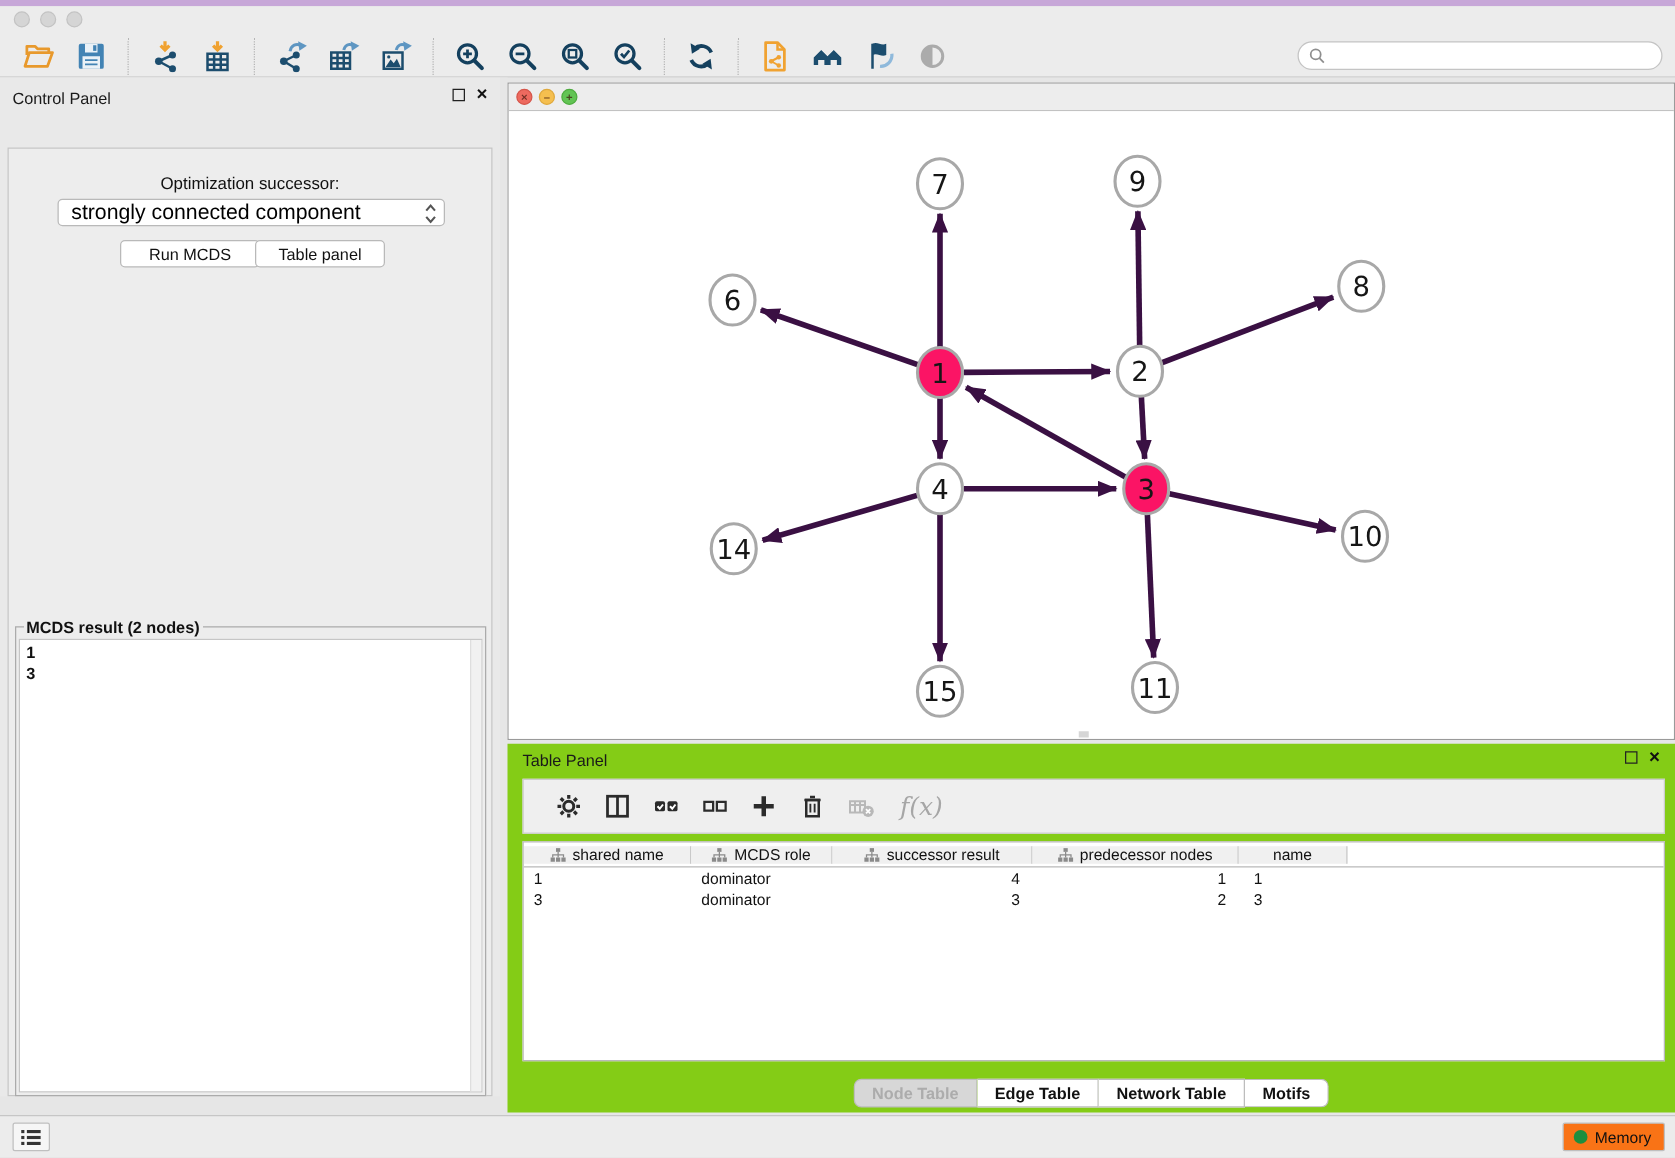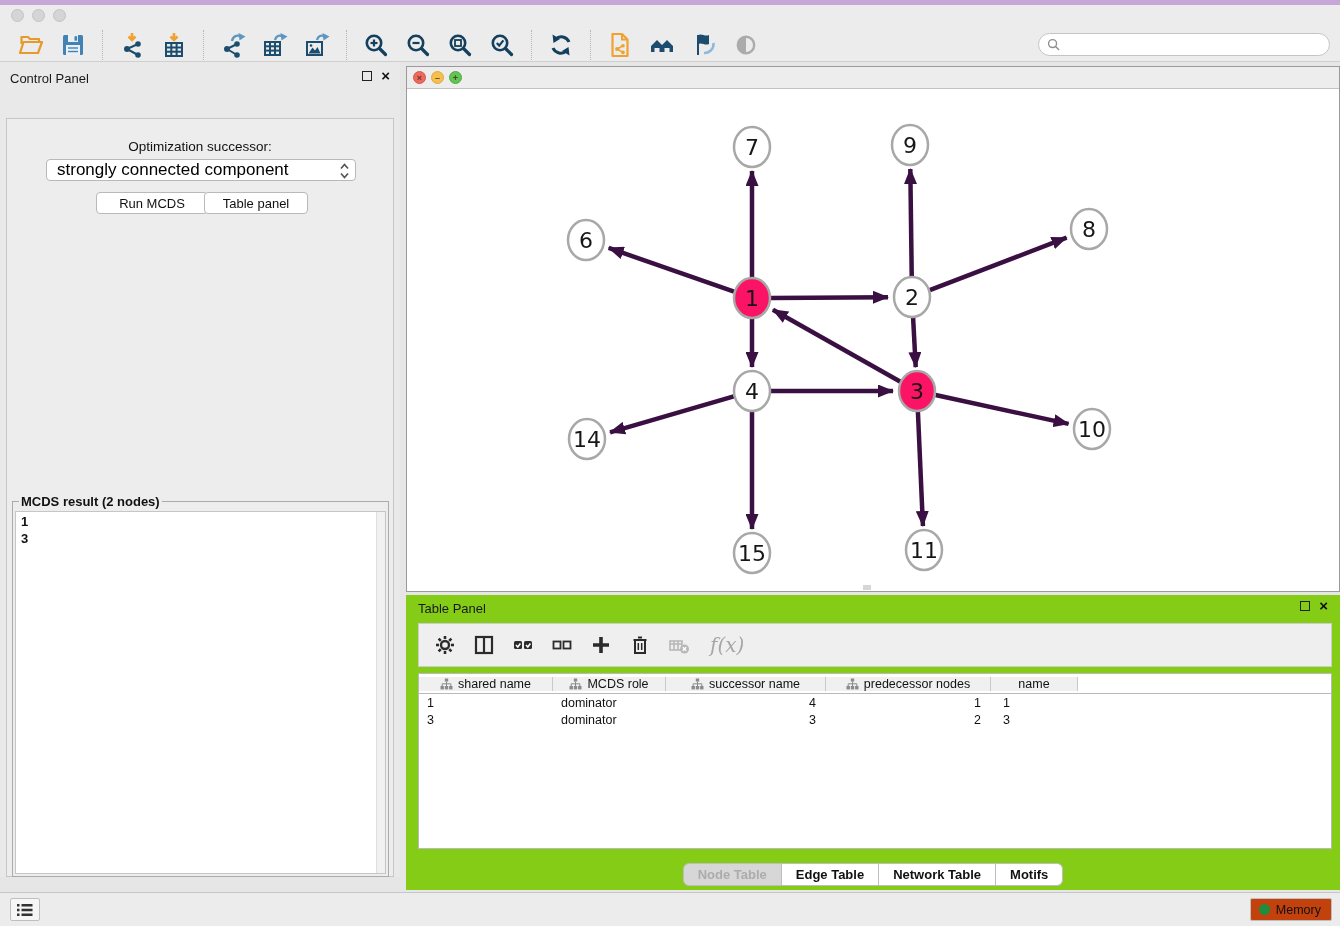--- a/index.html
+++ b/index.html
@@ -67,21 +67,21 @@
     display:flex; align-items:center; justify-content:center; color:rgba(60,20,10,.7); }
   .mac-red { background:#ED6A5F; border:1px solid #D5554A; }
   .mac-yellow { background:#F5BF4F; border:1px solid #DFA93D; }
   .mac-green { background:#62C454; border:1px solid #4EAC3F; }
   .net-canvas { position:relative; width:932px; height:502px; background:#fff; }
   .canvas-handle { position:absolute; left:456px; bottom:1px; width:8px; height:5px; background:#D6D6D6; }
 
   
   .table-panel { position:absolute; left:406px; top:595px; width:934px; height:295px; background:#84cc16; }
   .tp-toolbar { position:absolute; left:12px; top:28px; width:914px; height:44px; background:#EFEFEF;
-    border:1px solid #CCCCCC; display:flex; align-items:center; padding-left:14px; }
+    border:1px solid #CCCCCC; display:flex; align-items:center; padding-left:24px; }
   .tp-icon { margin-right:15px; display:flex; align-items:center; justify-content:center; width:24px; height:24px; }
   .fx { font-family:"DejaVu Serif", serif; font-style:italic; font-size:20px; color:#A6A6A6; margin-left:4px; }
 
   .data-table { position:absolute; left:12px; top:78px; width:914px; height:176px; background:#fff;
     border:1px solid #B9B9B9; overflow:hidden; }
   .thead { display:flex; height:20px; border-bottom:1px solid #B9B9B9;align-items:center; }
   .th { background:#F0F0F0; border-right:1px solid #C9C9C9; display:flex; align-items:center;
     justify-content:center; gap:5px; font-size:12.5px; color:#111; }
   .th-fill { flex:1; background:#FAFAFA; }
   .tr { display:flex; height:17px; font-size:12.5px; color:#111; }
@@ -94,21 +94,21 @@
   .tp-tab:last-child { border-top-right-radius:6px; border-bottom-right-radius:6px; }
   .tp-tab.selected { background:#D7D7D7; color:#ACACAC; }
 
   
   .v-splitter { position:absolute; left:400px; top:62px; width:6px; height:830px; background:#E6E6E6; }
   .h-splitter { position:absolute; left:406px; top:592px; width:934px; height:3px; background:#E6E6E6; }
   .statusbar { position:absolute; left:0; top:892px; width:1340px; height:34px; background:#ECECEC;
     border-top:1px solid #C6C6C6; }
   .console-btn { position:absolute; left:10px; top:5px; width:30px; height:23px; background:#F6F6F6;
     border:1px solid #BFBFBF; border-radius:2px; display:flex; align-items:center; justify-content:center; }
-  .memory-btn { position:absolute; right:8px; top:5px; height:23px; padding:0 10px 0 8px; background:#c2410c;
+  .memory-btn { position:absolute; right:8px; top:5px; height:23px; padding:0 10px 0 8px; background:#f97316;
     border:1px solid #BFBFBF; border-radius:2px; display:flex; align-items:center; gap:6px; font-size:12.5px; color:#111; }
   .memory-dot { width:11px; height:11px; border-radius:50%; background:#1E8E3E; }
 </style>
 </head>
 <body>
 
 <div class="accent-strip"></div>
 <div class="titlebar">
   <div class="traffic">
     <div class="dot"></div>
@@ -498,21 +498,21 @@
             <g fill="#8A8A8A">
               <rect x="4.8" y="0.5" width="3.4" height="3"></rect>
               <rect x="0.5" y="8" width="3.4" height="3.4"></rect>
               <rect x="4.8" y="8" width="3.4" height="3.4"></rect>
               <rect x="9.1" y="8" width="3.4" height="3.4"></rect>
             </g>
             <g stroke="#8A8A8A" stroke-width="1" fill="none">
               <path d="M6.5 3.5 V5.8 M2.2 8 V5.8 H10.8 V8 M6.5 5.8 V8"></path>
             </g>
           </svg>
-          <span>successor name</span>
+          <span>successor result</span>
         </div>
         <div class="th" style="width: 165px;">
           <svg width="13" height="12" viewBox="0 0 13 12">
             <g fill="#8A8A8A">
               <rect x="4.8" y="0.5" width="3.4" height="3"></rect>
               <rect x="0.5" y="8" width="3.4" height="3.4"></rect>
               <rect x="4.8" y="8" width="3.4" height="3.4"></rect>
               <rect x="9.1" y="8" width="3.4" height="3.4"></rect>
             </g>
             <g stroke="#8A8A8A" stroke-width="1" fill="none">

